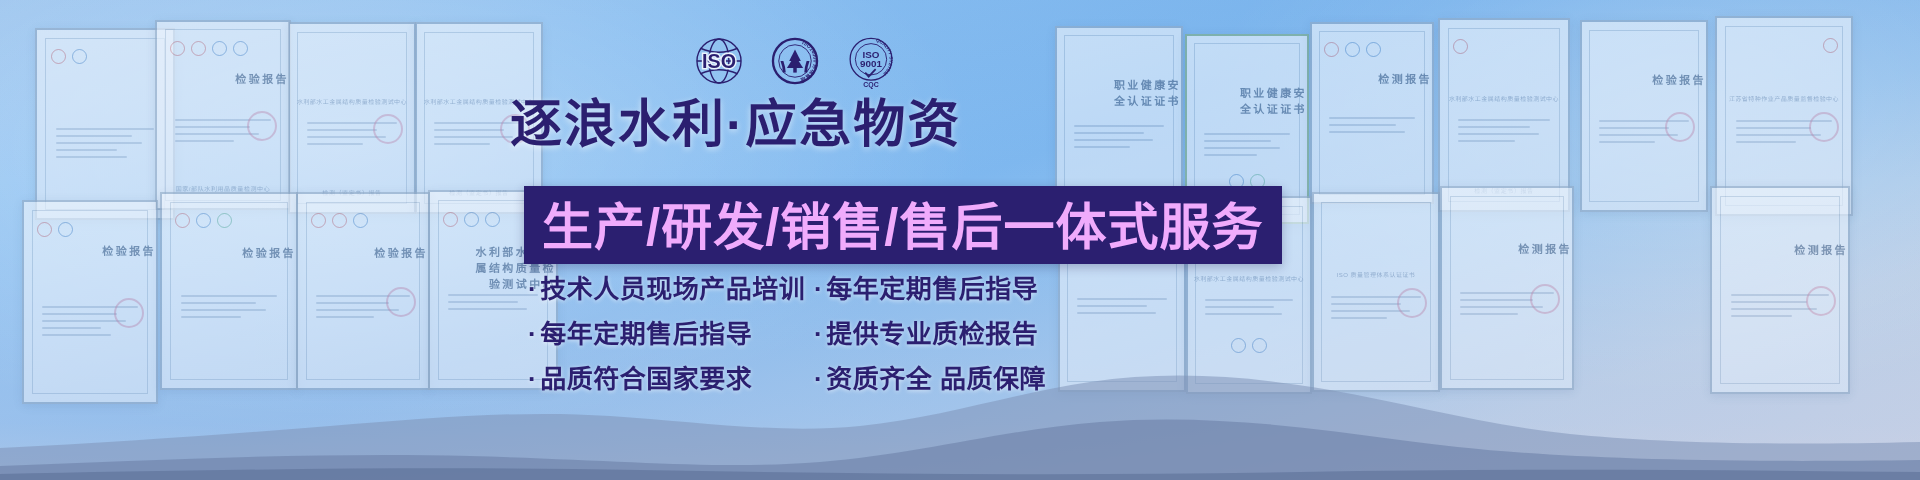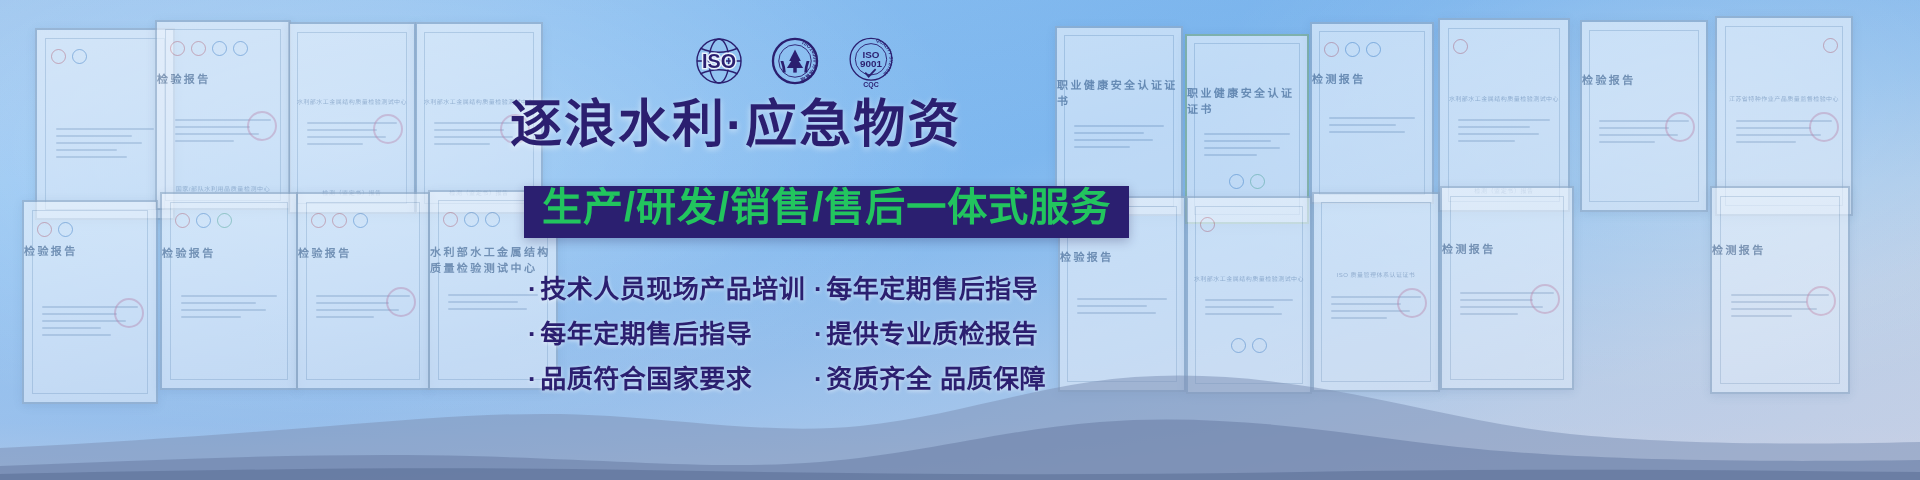--- a/index.html
+++ b/index.html
@@ -33,26 +33,27 @@
     box-shadow:0 2px 10px rgba(40,70,120,.18);
     opacity:.62;
     overflow:hidden;
   }
   .cert .inner-rule{
     position:absolute;left:6%;top:4%;right:6%;bottom:4%;
     border:1px solid rgba(120,150,185,.45);
   }
   .cert .c-title{
     position:absolute;left:0;right:0;top:26%;
-    text-align:left;
+    text-align:right;
     color:#2f4c74;
     font-weight:700;
     letter-spacing:.22em;
     font-size:11px;
     opacity:.78;
+    padding-left:44px;
   }
   .cert .c-sub{
     position:absolute;left:0;right:0;top:39%;
     text-align:center;color:#4a6893;font-size:6px;opacity:.6;letter-spacing:.08em;
   }
   .cert .c-lines{position:absolute;left:14%;right:14%;top:52%;}
   .cert .c-lines i{
     display:block;height:2px;margin-bottom:5px;border-radius:1px;
     background:rgba(85,115,158,.32);
   }
@@ -97,23 +98,23 @@
     color:#2b1f70;letter-spacing:2px;
     text-shadow:0 2px 6px rgba(255,255,255,.55);
     white-space:nowrap;
     font-family:"Liberation Sans","DejaVu Sans",sans-serif;
   }
 
   
   .subtitle-bar{
     position:absolute;left:524px;top:186px;
     background:#2b1f70;
-    padding:1px 18px 11px 18px;
-    color:#22c55e;
-    font-size:40px;line-height:1;font-weight:700;letter-spacing:1px;
+    padding:16px 18px 11px 18px;
+    color:#f0abfc;
+    font-size:51px;line-height:1;font-weight:700;letter-spacing:1px;
     white-space:nowrap;
     box-shadow:0 3px 10px rgba(30,25,80,.28);
   }
 
   
   .bullets{
     position:absolute;left:528px;top:264px;
     display:grid;
     grid-template-columns:278px 250px;
     grid-auto-rows:45px;

